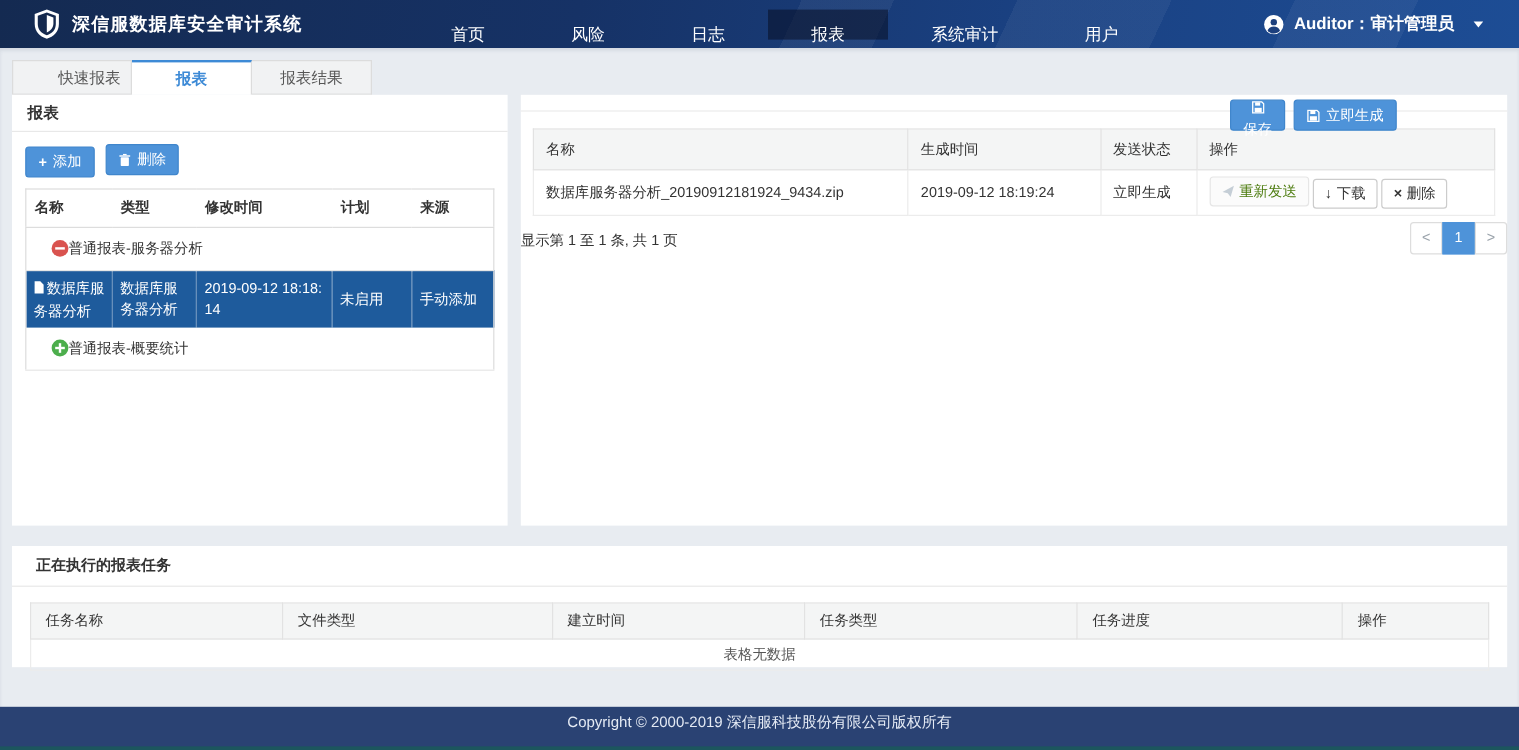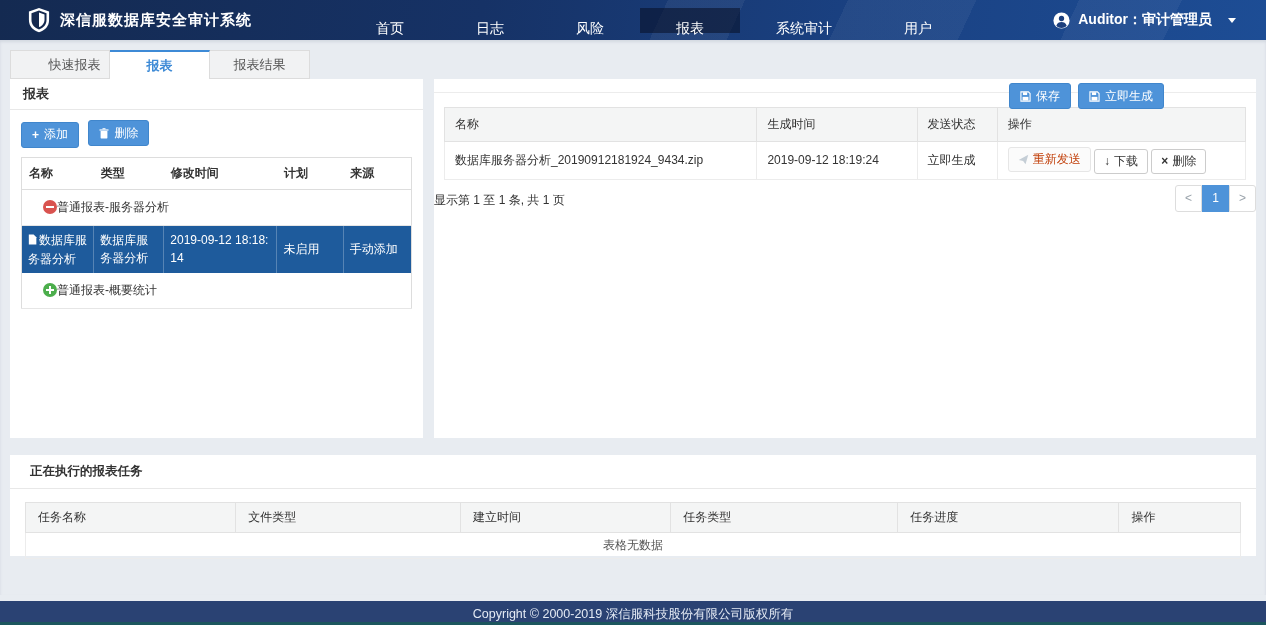--- a/index.html
+++ b/index.html
@@ -56,56 +56,56 @@
   .rtabs{display:flex;padding-left:12px;height:31px;border-bottom:1px solid #ddd;background:#fafbfb;box-sizing:border-box;}
   .rtab{width:100px;text-align:center;line-height:29px;font-size:13px;color:#555;cursor:pointer;box-sizing:border-box;}
   .rtab.active{background:#fff;border:1px solid #ddd;border-top:2px solid #3d8ad6;border-bottom:1px solid #fff;margin-bottom:-1px;color:#3d8ad6;font-weight:bold;}
   .rtoolbar{height:13px;border-bottom:1px solid #ececec;}
   .action-buttons{position:absolute;top:4px;right:92px;display:flex;gap:7px;z-index:3;}
   .rtable-wrap{margin:14px 10px 0;}
   .rtable{width:100%;border-collapse:collapse;font-size:12px;color:#333;table-layout:fixed;}
   .rtable th{background:#f4f5f5;border:1px solid #e2e2e2;padding:8px 10px;font-weight:normal;text-align:left;color:#333;}
   .rtable td{padding:5px 10px;border:1px solid #ececec;border-top:none;background:#fff;vertical-align:middle;}
   .btn-ghost{display:inline-flex;align-items:center;gap:4px;border:1px solid #ccc;background:#fff;border-radius:3px;font-size:12px;padding:3px 9px;color:#333;cursor:pointer;}
-  .btn-ghost.disabled{color:#c2410c;border-color:#e6e6e6;background:#fbfbfb;cursor:default;}
+  .btn-ghost.disabled{color:#4d7c0f;border-color:#e6e6e6;background:#fbfbfb;cursor:default;}
   .ico-glyph{font-weight:bold;font-size:12px;line-height:1;}
   .summary-row{display:flex;justify-content:space-between;align-items:center;margin:9px 0 0;font-size:12px;color:#333;}
   .pagination{display:flex;margin-top:-4px;}
   .page-btn{min-width:27px;height:27px;line-height:25px;text-align:center;border:1px solid #ddd;background:#fff;color:#9aa3ab;font-size:12px;box-sizing:border-box;cursor:pointer;}
   .page-btn:first-child{border-radius:3px 0 0 3px;}
   .page-btn:last-child{border-radius:0 3px 3px 0;}
   .page-btn.active{background:#4e93d9;border-color:#4e93d9;color:#fff;}
   
   .tasks-panel{margin-top:17px;height:101px;background:#fff;box-sizing:border-box;}
   .tphead{height:33px;line-height:33px;padding:0 20px;font-size:12.5px;font-weight:bold;color:#333;border-bottom:1px solid #e8e8e8;}
   .tptable-wrap{margin:13px 15px 16px;}
   .tptable{width:100%;border-collapse:collapse;font-size:12px;color:#333;table-layout:fixed;}
   .tptable th{background:#f4f5f5;border:1px solid #e2e2e2;padding:6px 12px;font-weight:normal;text-align:left;}
   .tptable td{border:1px solid #ececec;border-top:none;padding:4px;text-align:center;color:#555;}
   
-  .footer{position:absolute;left:0;right:0;bottom:0;height:24px;background:#2a4273;border-bottom:3px solid #1c565e;box-sizing:border-box;color:#e4eaf4;text-align:center;line-height:26px;font-size:12.5px;}
+  .footer{position:absolute;left:0;right:0;bottom:0;height:36px;background:#2a4273;border-bottom:3px solid #1c565e;box-sizing:border-box;color:#e4eaf4;text-align:center;line-height:26px;font-size:12.5px;}
 </style>
 </head>
 <body>
 
 <div class="navbar">
   <div class="nav-left">
     <span style="display:inline-flex;">
       <svg width="22" height="26" viewBox="0 0 24 28">
         <path d="M12 0.8 L23 4.8 V14 C23 21 18.2 25.6 12 27.4 C5.8 25.6 1 21 1 14 V4.8 Z" fill="#ffffff"></path>
         <path d="M12 3.6 L20.2 6.6 V14 C20.2 19.2 16.7 22.7 12 24.3 C7.3 22.7 3.8 19.2 3.8 14 V6.6 Z" fill="#15294e"></path>
         <path d="M12 5.8 L18 8 V13.6 C18 17.6 15.4 20.3 12 21.7 Z" fill="#ffffff"></path>
       </svg>
     </span>
     <span class="app-title">深信服数据库安全审计系统</span>
   </div>
   <div class="nav-menu">
     <div class="nav-item">首页</div>
+    <div class="nav-item">风险</div>
     <div class="nav-item">日志</div>
-    <div class="nav-item">风险</div>
     <div class="nav-item active">报表</div>
     <div class="nav-item">系统审计</div>
     <div class="nav-item">用户</div>
   </div>
   <div class="nav-user">
     <span style="display:inline-flex;">
       <svg width="17" height="17" viewBox="0 0 16 16">
         <circle cx="8" cy="8" r="7.6" fill="#ffffff"></circle>
         <circle cx="8" cy="6.1" r="2.5" fill="#1c3f7d"></circle>
         <path d="M3.1 12.9 C3.9 10.5 5.9 9.5 8 9.5 C10.1 9.5 12.1 10.5 12.9 12.9 C11.6 14.3 9.9 15 8 15 C6.1 15 4.4 14.3 3.1 12.9 Z" fill="#1c3f7d"></path>
@@ -191,21 +191,21 @@
               </span>
             </td>
           </tr>
         </tbody>
           </table>
       </div>
     </div>
 
     <div class="panel panel-right">
       <div class="action-buttons">
-        <span class="btn-blue" style="margin-right:0;">
+        <span class="btn-blue" style="margin-right:0;flex-direction:column;">
           <span style="display:inline-flex;">
             <svg width="11" height="11" viewBox="0 0 12 12">
               <path d="M1 1 h8.2 L11 2.8 V11 H1 Z" fill="none" stroke="#ffffff" stroke-width="1.2"></path>
               <rect x="3.2" y="1.4" width="4.6" height="3" fill="#ffffff"></rect>
               <rect x="2.8" y="6.4" width="6.4" height="4" fill="#ffffff"></rect>
             </svg>
           </span>
           <span>保存</span>
         </span>
         <span class="btn-blue" style="margin-right:0;">

